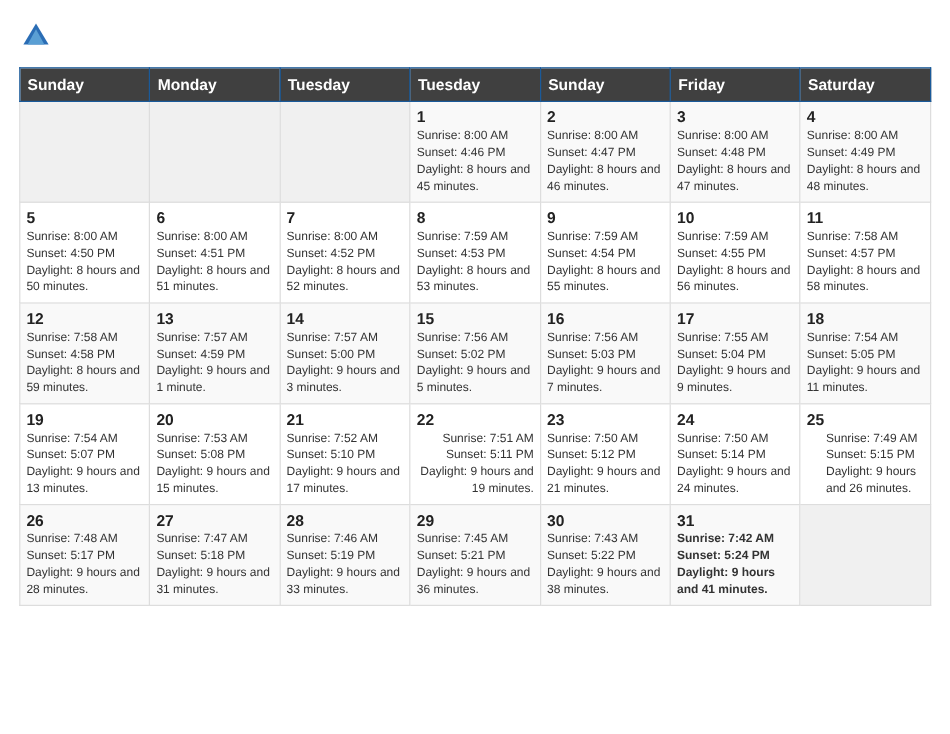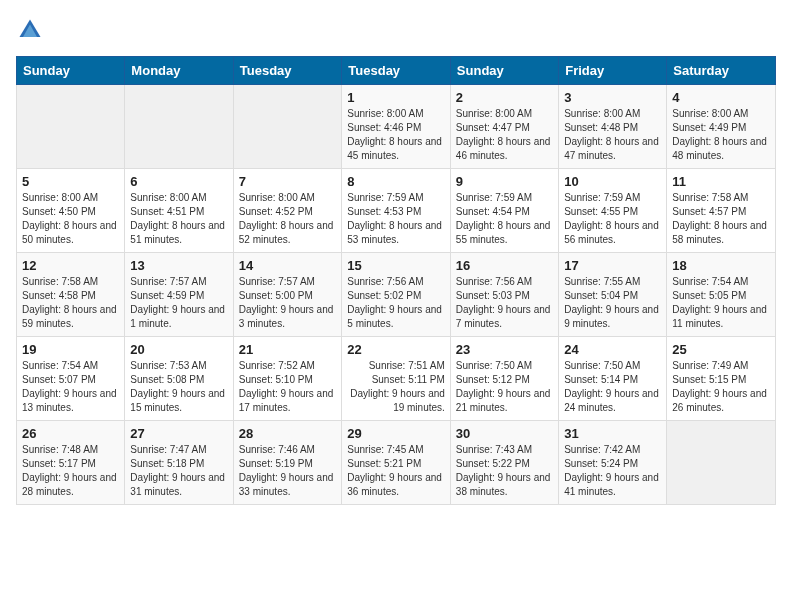--- a/index.html
+++ b/index.html
@@ -46,21 +46,21 @@
     .location-title {
       font-size: 14px;
       color: #444;
     }
     .calendar {
       width: 100%;
       border-collapse: collapse;
       border: 1px solid #ccc;
     }
     .calendar th {
-      background-color: #0369a1;
+      background-color: #404040;
       color: #fff;
       font-size: 13px;
       font-weight: bold;
       padding: 6px 6px;
       text-align: left;
       border: 1px solid #1a5a9a;
     }
     .calendar td {
       vertical-align: top;
       border: 1px solid #ddd;
@@ -275,21 +275,21 @@
 Daylight: 9 hours and 21 minutes.</div>
         </td>
         <td>
           <span class="day-number">24</span>
           <div class="day-info" style="white-space: pre-line;">Sunrise: 7:50 AM
 Sunset: 5:14 PM
 Daylight: 9 hours and 24 minutes.</div>
         </td>
         <td>
           <span class="day-number">25</span>
-          <div class="day-info" style="white-space: pre-line;">Sunrise: 7:49 AM
+          <div class="day-info" style="white-space: pre-line; margin-left: 16px;">Sunrise: 7:49 AM
 Sunset: 5:15 PM
 Daylight: 9 hours and 26 minutes.</div>
         </td>
       </tr>
       <tr>
         <td>
           <span class="day-number">26</span>
           <div class="day-info" style="white-space: pre-line;">Sunrise: 7:48 AM
 Sunset: 5:17 PM
 Daylight: 9 hours and 28 minutes.</div>
@@ -313,20 +313,20 @@
 Daylight: 9 hours and 36 minutes.</div>
         </td>
         <td>
           <span class="day-number">30</span>
           <div class="day-info" style="white-space: pre-line;">Sunrise: 7:43 AM
 Sunset: 5:22 PM
 Daylight: 9 hours and 38 minutes.</div>
         </td>
         <td>
           <span class="day-number">31</span>
-          <div class="day-info" style="white-space: pre-line;">Sunrise: 7:42 AM
+          <div class="day-info" style="white-space: pre-line; font-weight: bold;">Sunrise: 7:42 AM
 Sunset: 5:24 PM
 Daylight: 9 hours and 41 minutes.</div>
         </td>
         <td class="empty-cell"></td>
       </tr>
     </tbody>
 </table>
 
 </body></html>

